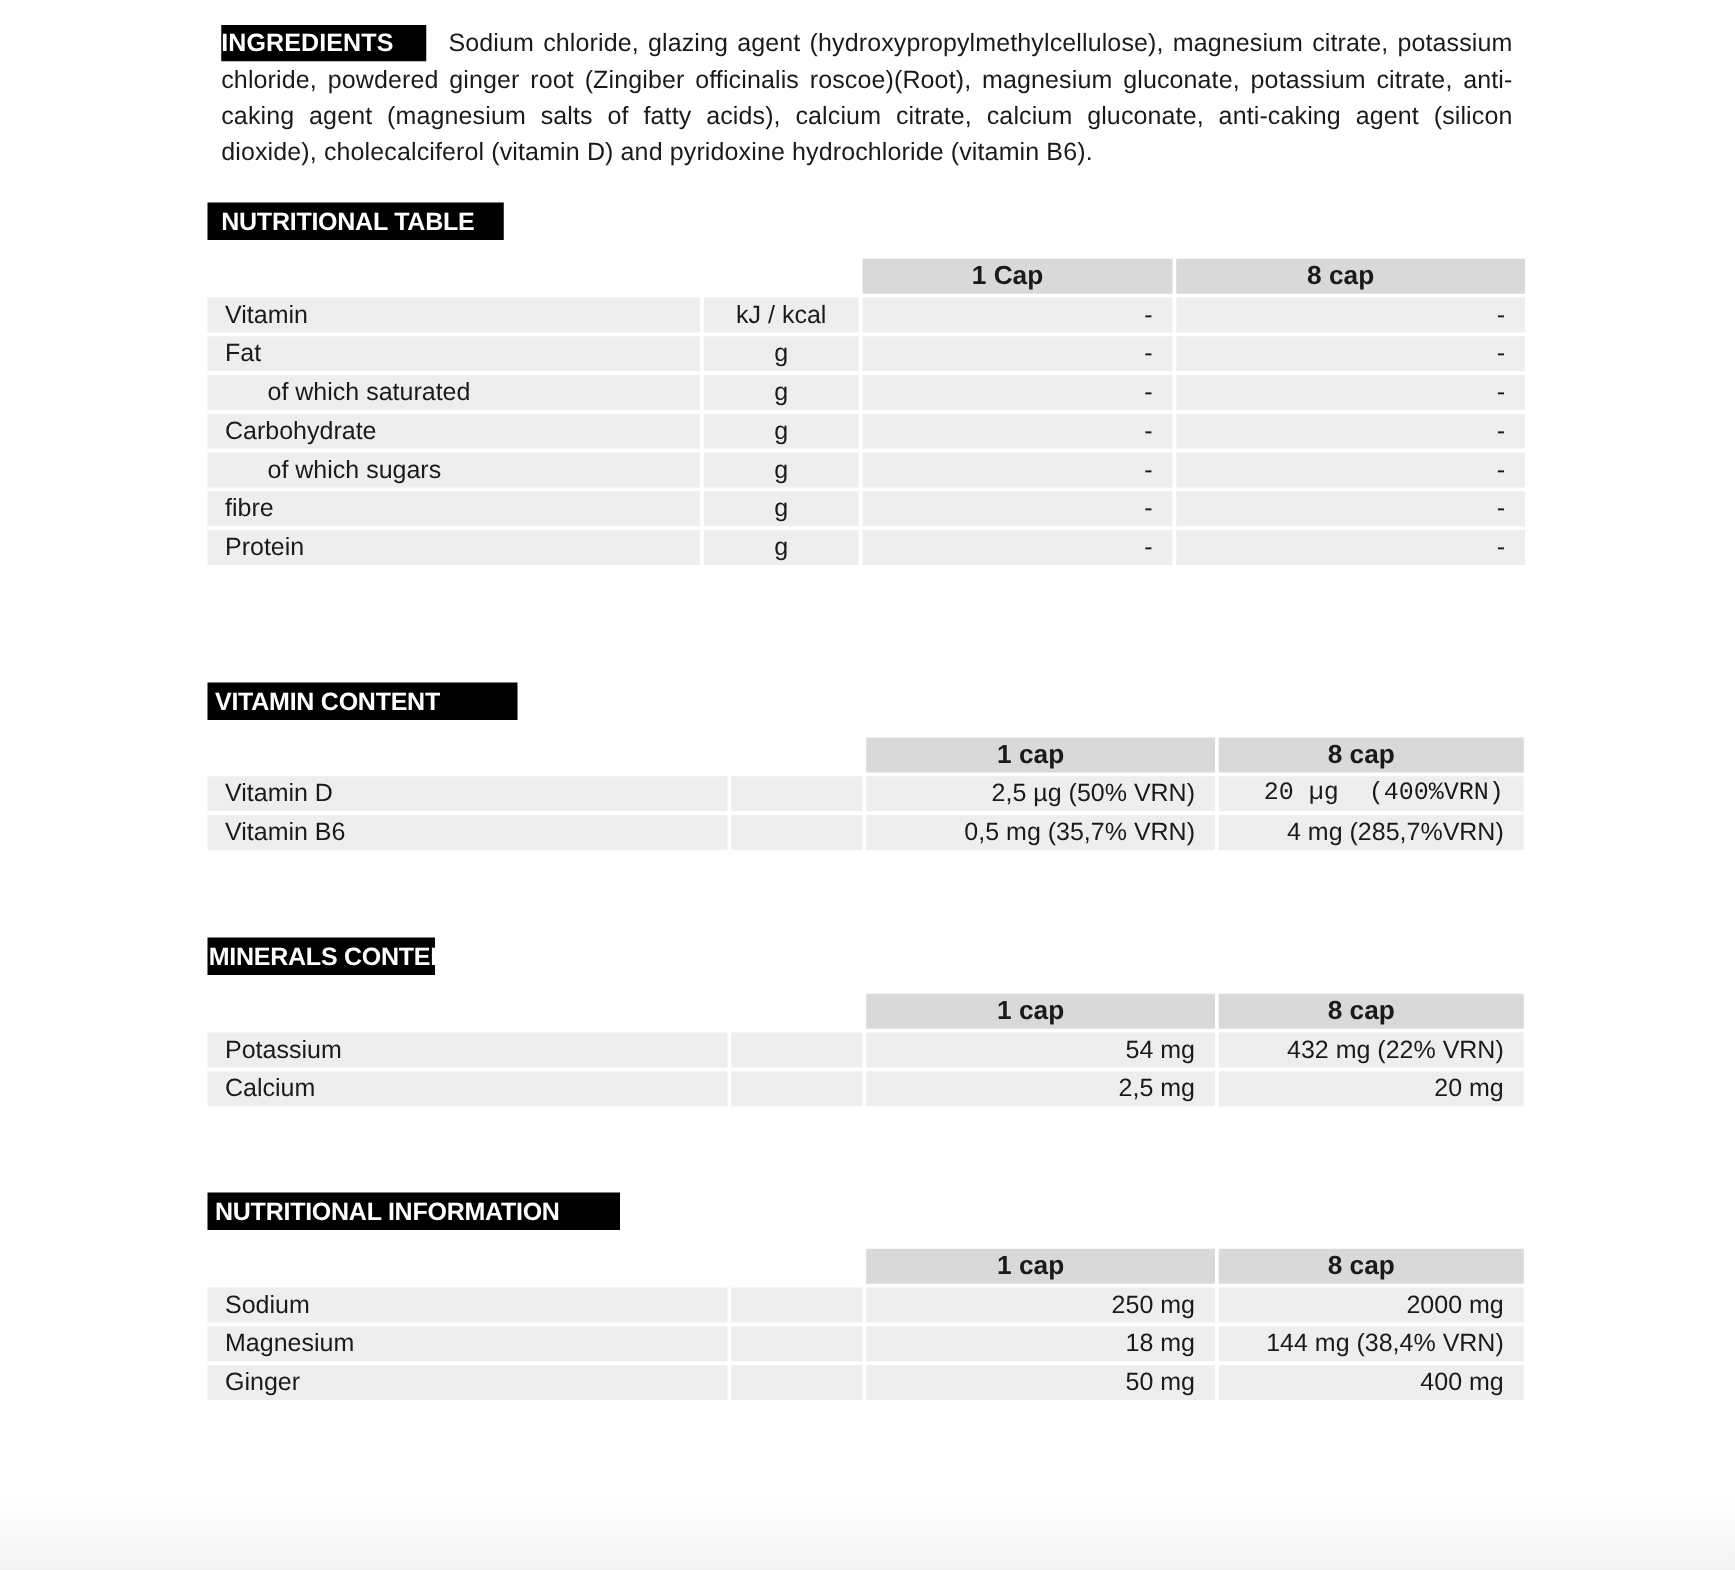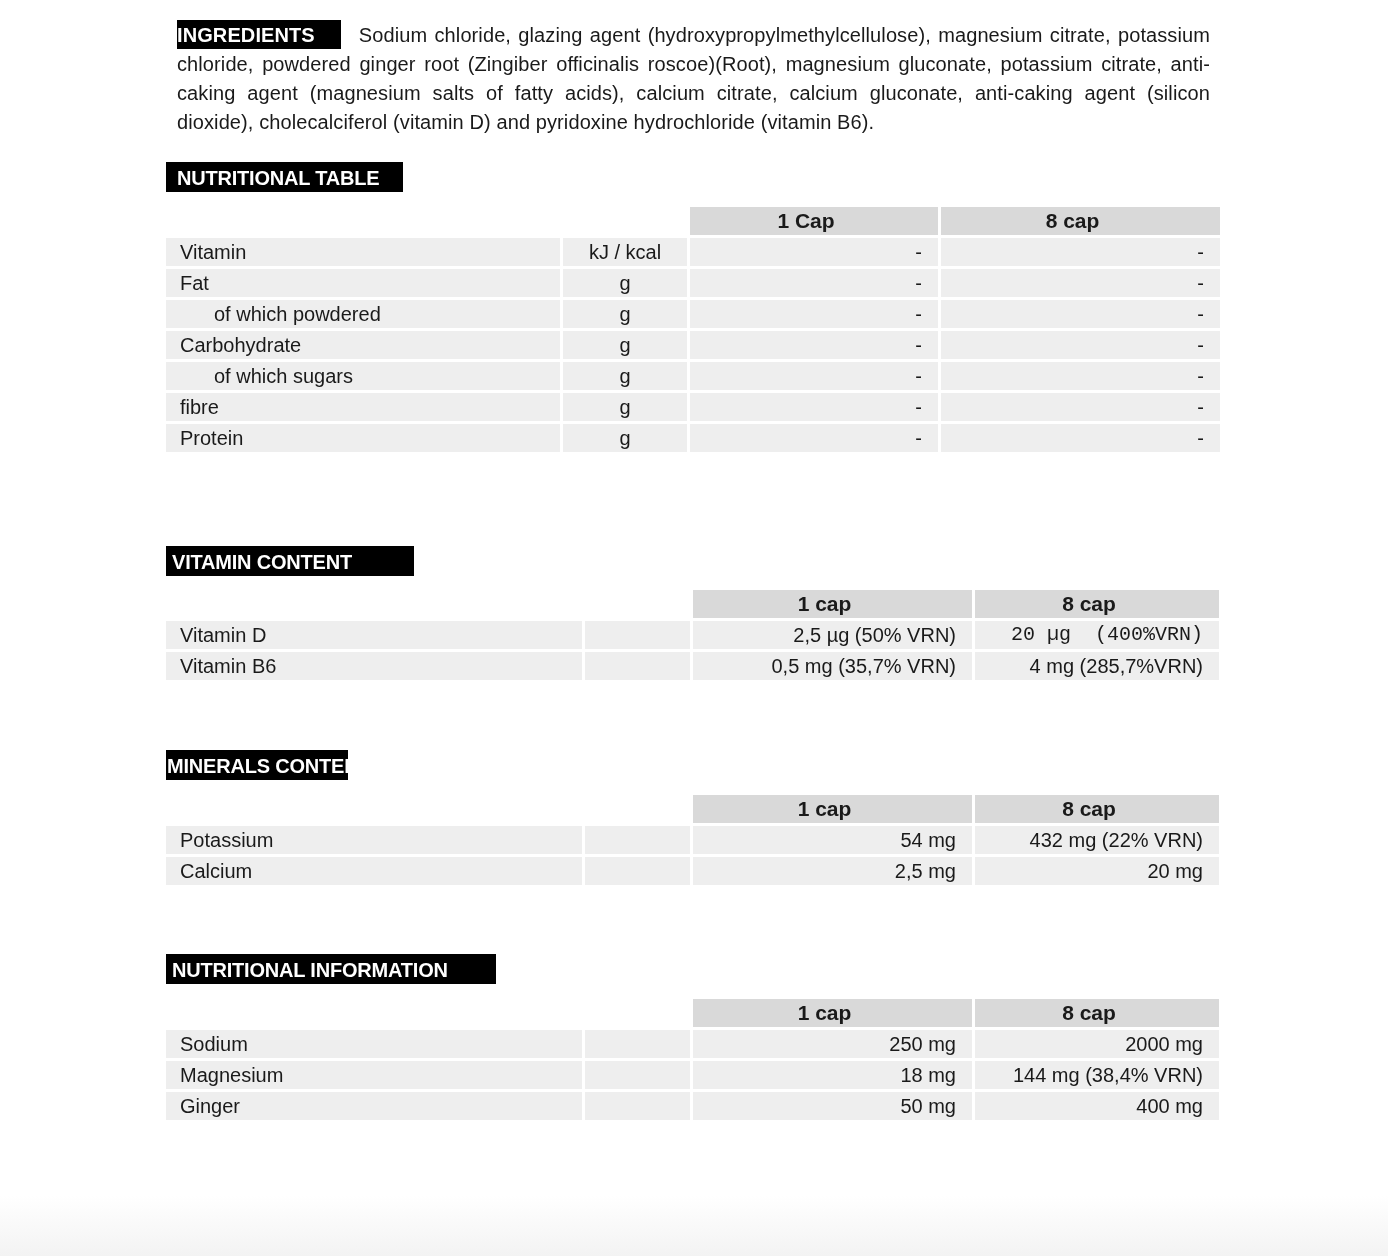--- a/index.html
+++ b/index.html
@@ -69,21 +69,21 @@
     <td class="cell val">-</td>
     <td class="cell val">-</td>
   </tr>
   <tr>
     <td class="cell lbl">Fat</td>
     <td class="cell unit">g</td>
     <td class="cell val">-</td>
     <td class="cell val">-</td>
   </tr>
   <tr>
-    <td class="cell lbl indent">of which powdered</td>
+    <td class="cell lbl indent">of which saturated</td>
     <td class="cell unit">g</td>
     <td class="cell val">-</td>
     <td class="cell val">-</td>
   </tr>
   <tr>
     <td class="cell lbl">Carbohydrate</td>
     <td class="cell unit">g</td>
     <td class="cell val">-</td>
     <td class="cell val">-</td>
   </tr>

